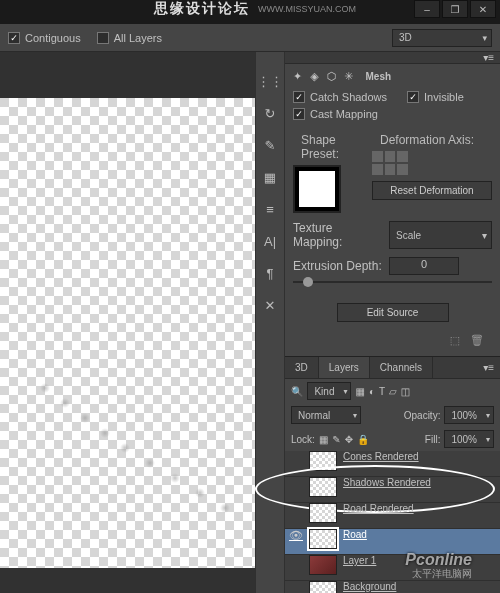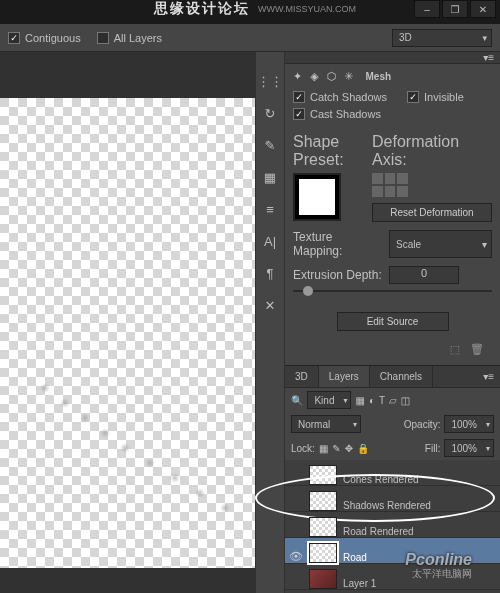--- a/index.html
+++ b/index.html
@@ -1,17 +1,17 @@
 <!DOCTYPE html>
 <html><head>
 <meta charset="utf-8">
 <style>
   * { box-sizing: border-box; margin: 0; padding: 0; font-family: "Segoe UI", Tahoma, sans-serif; }
   body { background: #454545; color: #c0c0c0; font-size: 11px; width: 500px; height: 593px; overflow: hidden; position: relative; }
-  .titlebar { background: #1a1a1a; height: 24px; display: flex; align-items: flex-start; justify-content: space-between; padding: 0 4px; }
+  .titlebar { background: #1a1a1a; height: 24px; display: flex; align-items: flex-end; justify-content: space-between; padding: 6px 4px; }
   .titlebar-text { font-size: 14px; letter-spacing: 2px; color: #ddd; font-weight: bold; margin-left: 150px; }
   .titlebar-url { font-size: 9px; color: #888; margin-left: 8px; }
   .win-controls { display: flex; gap: 2px; }
   .win-btn { width: 26px; height: 18px; background: #2a2a2a; color: #bbb; display: flex; align-items: center; justify-content: center; border: 1px solid #111; font-size: 10px; }
   .toolbar-row { background: #454545; height: 28px; border-bottom: 1px solid #2a2a2a; display: flex; align-items: center; padding: 0 8px; gap: 16px; }
   .checkbox { display: inline-flex; align-items: center; gap: 5px; }
   .checkbox .box { width: 12px; height: 12px; border: 1px solid #777; background: #2d2d2d; display: inline-flex; align-items: center; justify-content: center; font-size: 9px; color: #fff; }
   .dropdown-3d { margin-left: auto; width: 100px; height: 18px; background: #3a3a3a; border: 1px solid #222; display: flex; align-items: center; padding: 0 6px; font-size: 10px; position: relative; }
   .dropdown-3d::after { content: "▾"; position: absolute; right: 4px; font-size: 9px; }
   .main { display: flex; height: calc(100% - 52px); }
@@ -22,21 +22,21 @@
   .dock-icon { width: 18px; height: 18px; color: #bbb; font-size: 13px; display: flex; align-items: center; justify-content: center; }
   .panels { width: 215px; background: #454545; display: flex; flex-direction: column; }
   .panel-tab-row { height: 22px; background: #3a3a3a; display: flex; align-items: center; border-bottom: 1px solid #2a2a2a; }
   .panel-tab { padding: 0 10px; height: 100%; display: flex; align-items: center; font-size: 10px; border-right: 1px solid #2a2a2a; }
   .panel-tab.active { background: #454545; }
   .panel-tab-row .menu { margin-left: auto; padding: 0 6px; font-size: 10px; }
   .props-body { padding: 6px 8px; background: #454545; }
   .props-icons { display: flex; gap: 8px; align-items: center; margin-bottom: 8px; }
   .mesh-label { font-weight: bold; font-size: 10px; margin-left: 4px; }
   .cb-row { display: flex; gap: 20px; margin-bottom: 5px; }
-  .section-label { font-size: 16px; color: #bbb; margin: 8px 0 4px; }
+  .section-label { font-size: 12px; color: #bbb; margin: 8px 8px 4px; }
   .shape-preset-row { display: flex; gap: 10px; align-items: flex-start; }
   .shape-preset { width: 48px; height: 48px; background: #fff; border: 2px solid #222; }
   .shape-preset-inner { width: 100%; height: 100%; border: 4px solid #000; }
   .deform-col { flex: 1; }
   .axis-grid { width: 36px; height: 24px; display: grid; grid-template-columns: repeat(3,1fr); grid-template-rows: repeat(2,1fr); gap: 2px; margin-bottom: 6px; }
   .axis-cell { background: #666; }
   .btn { background: #3d3d3d; border: 1px solid #222; color: #ccc; font-size: 10px; padding: 3px 8px; display: inline-block; text-align: center; }
   .btn-wide { width: 120px; }
   .field-row { display: flex; align-items: center; gap: 6px; margin-top: 8px; }
   .field-row .lbl { width: 90px; font-size: 12px; }
@@ -47,21 +47,21 @@
   .slider::before { content:""; position:absolute; top:6px; left:0; right:0; height:2px; background:#2a2a2a; }
   .slider-thumb { position:absolute; top:2px; left:5%; width:10px; height:10px; background:#999; border-radius:50%; }
   .edit-source-row { text-align:center; margin:14px 0 10px; }
   .layers-panel { border-top: 1px solid #222; }
   .panel-icon-row { display:flex; justify-content:flex-end; gap:10px; padding:2px 8px; height:18px; font-size:11px; color:#999; }
   .filter-row, .blend-row, .lock-row { display:flex; align-items:center; gap:4px; padding:3px 6px; font-size:10px; }
   .tiny-select { height:18px; background:#3a3a3a; border:1px solid #222; padding:0 16px 0 6px; position:relative; display:flex; align-items:center; }
   .tiny-select::after { content:"▾"; position:absolute; right:3px; font-size:8px; }
   .opacity-group { margin-left:auto; display:flex; align-items:center; gap:4px; }
   .layer-list { background:#3e3e3e; }
-  .layer-row { display:flex; align-items:flex-end; height:26px; border-bottom:1px solid #2f2f2f; padding:0 4px; gap:6px; position:relative; }
+  .layer-row { display:flex; align-items:flex-start; height:26px; border-bottom:1px solid #2f2f2f; padding:0 4px; gap:6px; position:relative;text-decoration:underline; }
   .layer-row.selected { background:#5b7aa0; color:#fff; }
   .eye { width:14px; text-align:center; font-size:11px; color:#ccc; }
   .thumb { width:28px; height:20px; background: repeating-conic-gradient(#fff 0 25%, #d6d6d6 0 50%) 0 0/6px 6px; border:1px solid #222; }
   .thumb.brick { background: linear-gradient(135deg,#8b3a3a,#5b2020); }
   .layer-name { font-size:10px; }
   .ellipse { position:absolute; border:2px solid #fff; border-radius:50%; width:240px; height:48px; left:-30px; top:-12px; pointer-events:none; }
   .watermark { position:absolute; right:28px; bottom:24px; color:rgba(255,255,255,0.6); font-size:16px; font-style:italic; font-weight:bold; pointer-events:none; text-shadow:0 0 3px #000; }
   .watermark-sub { position:absolute; right:28px; bottom:12px; color:rgba(255,255,255,0.5); font-size:10px; pointer-events:none; }
 </style>
 </head>
@@ -136,21 +136,21 @@
             <span>Catch Shadows</span>
           </label>
         <label class="checkbox">
             <span class="box">✓</span>
             <span>Invisible</span>
           </label>
       </div>
       <div class="cb-row">
         <label class="checkbox">
             <span class="box">✓</span>
-            <span>Cast Shadows</span>
+            <span>Cast Mapping</span>
           </label>
       </div>
       <div class="shape-preset-row">
         <div>
           <div class="section-label">Shape Preset:</div>
           <div class="shape-preset">
               <div class="shape-preset-inner"></div>
             </div>
         </div>
         <div class="deform-col">

